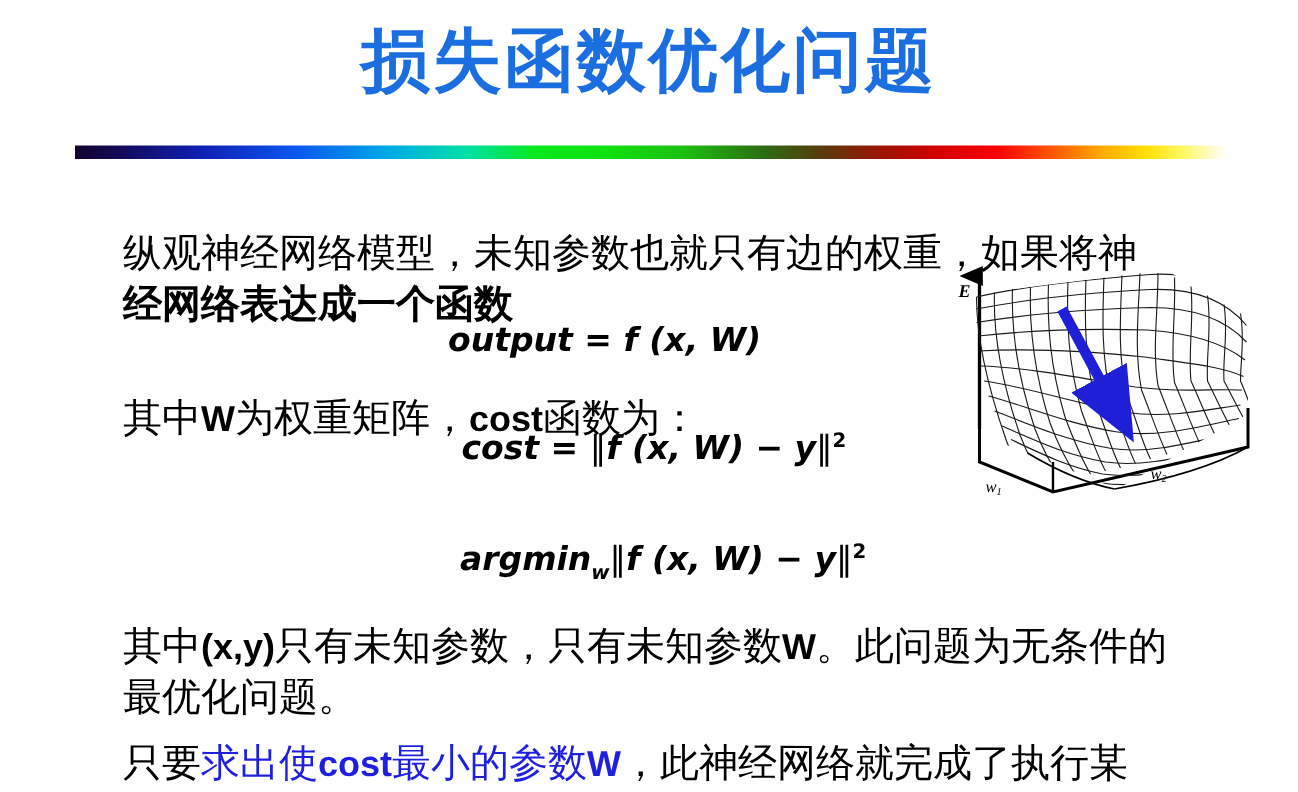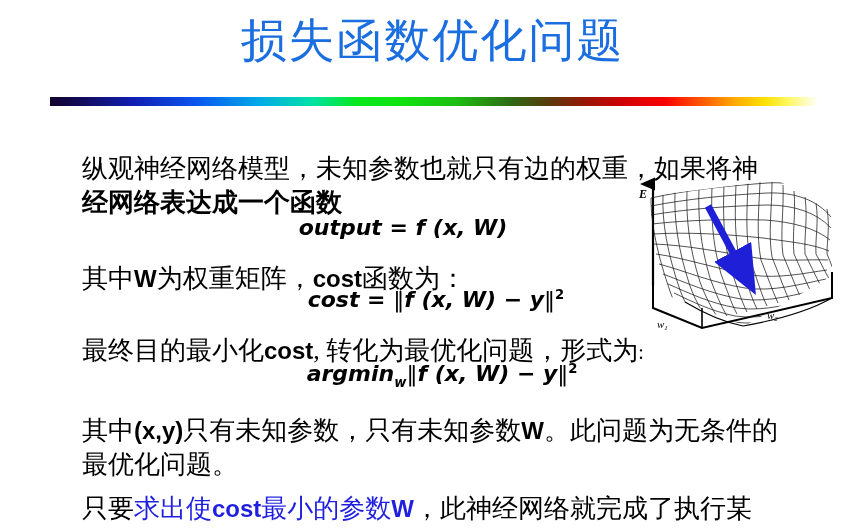--- a/index.html
+++ b/index.html
@@ -22,20 +22,21 @@
     left: 0;
     top: 12px;
     width: 865px;
     text-align: center;
     font-family: "Liberation Serif", "DejaVu Serif", serif;
     font-size: 46px;
     line-height: 58px;
     letter-spacing: 2px;
     color: #1a6ee0;
     white-space: nowrap;
+    font-weight: bold;
   }
 
   
   #rule {
     position: absolute;
     left: 50px;
     top: 97px;
     width: 768px;
     height: 9px;
     background: linear-gradient(to right,
@@ -130,23 +131,20 @@
   </div>
 
   <div class="body-line" style="top:228px;text-align:center;">
     <span>其中</span><span class="latin">W</span><span>为权重矩阵，</span><span class="latin">cost</span><span>函数为：</span>
   </div>
 
   <div class="formula" style="left:277px; top:262px;">
     <span>cost = </span><span class="norm">‖</span><span>f (x, W) − y</span><span class="norm">‖</span><sup>2</sup>
   </div>
 
-  <div class="body-line" style="top:300px;">
-    <span>最终目的最小化</span><span class="latin">cost</span><span>, 转化为最优化问题，形式为</span><span style="font-size:20px;">:</span>
-  </div>
 
   <div class="formula" style="left:276px; top:336px;">
     <span>argmin</span><sub>w</sub><span class="norm">‖</span><span>f (x, W) − y</span><span class="norm">‖</span><sup>2</sup>
   </div>
 
   <div class="body-line" style="top:380px;">
     <span>其中</span><span class="latin">(x,y)</span><span>只有未知参数，只有未知参数</span><span class="latin">W</span><span>。此问题为无条件的</span>
   </div>
   <div class="body-line" style="top:414px;">
     <span>最优化问题。</span>

